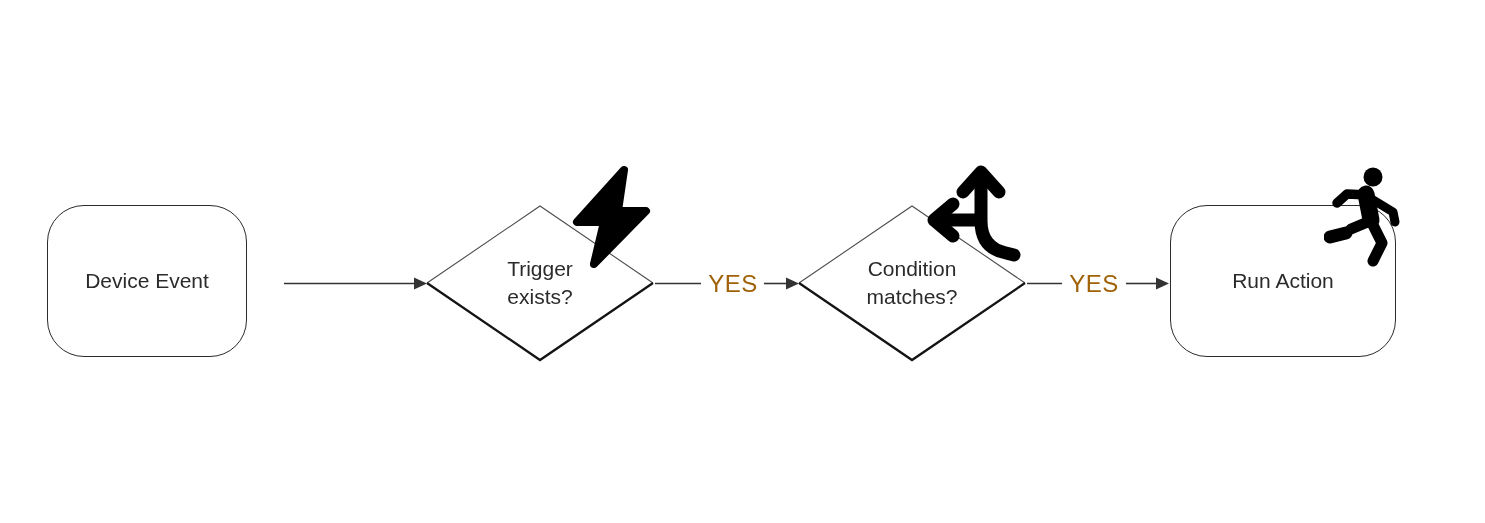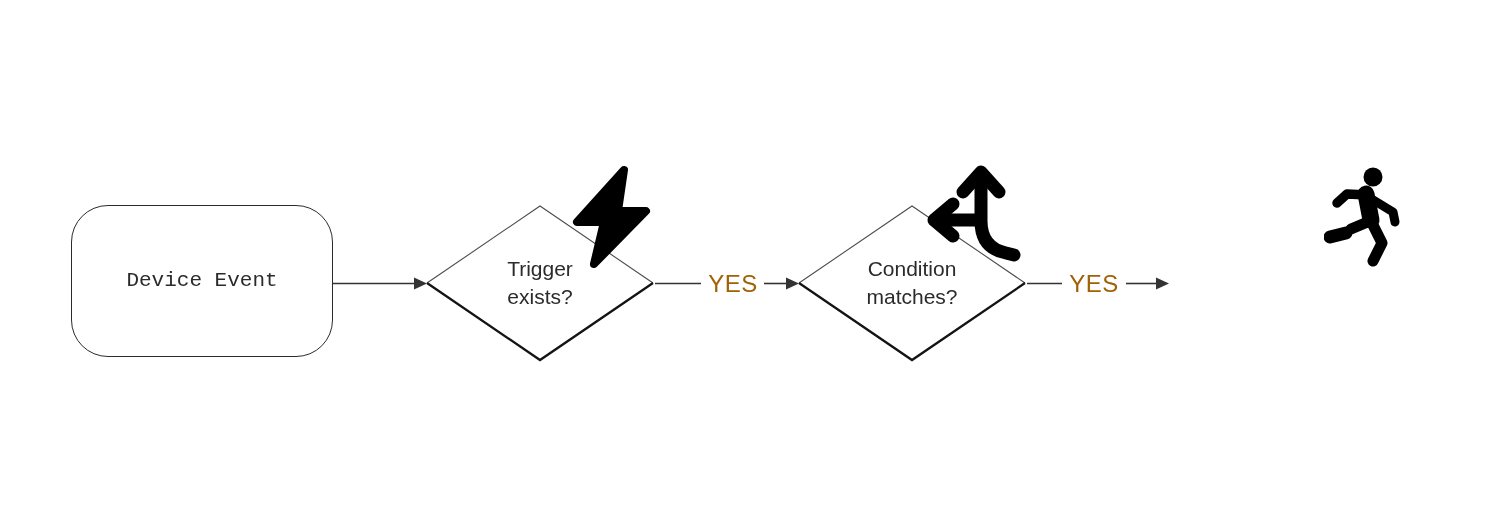--- a/index.html
+++ b/index.html
@@ -36,21 +36,21 @@
 
     <line x1="655" y1="283.5" x2="701" y2="283.5" stroke="#333333" stroke-width="1.6"></line>
     <line x1="764" y1="283.5" x2="787" y2="283.5" stroke="#333333" stroke-width="1.6"></line>
     <polygon points="799,283.5 786,277.5 786,289.5" fill="#333333"></polygon>
 
     <line x1="1027" y1="283.5" x2="1062" y2="283.5" stroke="#333333" stroke-width="1.6"></line>
     <line x1="1126" y1="283.5" x2="1156" y2="283.5" stroke="#333333" stroke-width="1.6"></line>
     <polygon points="1169,283.5 1156,277.5 1156,289.5" fill="#333333"></polygon>
   </svg>
 
-  <div class="node rect-node" style="left:71px;top:205px;width:262px;height:152px;font-family:Liberation Mono, monospace;">
+  <div class="node rect-node" style="left:47px;top:205px;width:200px;height:152px;">
     <span class="node-label">Device Event</span>
   </div>
 
   <div class="node diamond-node" style="left:425px;top:204px;width:230px;height:158px;">
     <svg class="diamond-shape" viewBox="0 0 230 158" xmlns="http://www.w3.org/2000/svg">
       <polygon points="2,79 115,2 228,79 115,156" fill="#ffffff" stroke="none"></polygon>
       <polyline points="2,79 115,2 228,79" fill="none" stroke="#4d4d4d" stroke-width="1.1"></polyline>
       <polyline points="228,79 115,156 2,79" fill="none" stroke="#141414" stroke-width="2.3"></polyline>
     </svg>
     <span class="node-label">Trigger
@@ -60,20 +60,23 @@
   <div class="node diamond-node" style="left:797px;top:204px;width:230px;height:158px;">
     <svg class="diamond-shape" viewBox="0 0 230 158" xmlns="http://www.w3.org/2000/svg">
       <polygon points="2,79 115,2 228,79 115,156" fill="#ffffff" stroke="none"></polygon>
       <polyline points="2,79 115,2 228,79" fill="none" stroke="#4d4d4d" stroke-width="1.1"></polyline>
       <polyline points="228,79 115,156 2,79" fill="none" stroke="#141414" stroke-width="2.3"></polyline>
     </svg>
     <span class="node-label">Condition
 matches?</span>
   </div>
 
+  <div class="node rect-node" style="left:1170px;top:205px;width:226px;height:152px;">
+    <span class="node-label">Run Action</span>
+  </div>
 
   <div class="edge-label" style="left:733px;top:284px;">YES</div>
   <div class="edge-label" style="left:1094px;top:284px;">YES</div>
 
   <svg class="icon" style="left:572px;top:165px;width:80px;height:104px;" viewBox="0 0 80 104" xmlns="http://www.w3.org/2000/svg">
     <path d="M52 5 L5 57 L32 57 L22 99 L74 46 L46 46 Z" fill="#000000" stroke="#000000" stroke-width="8" stroke-linejoin="round"></path>
   </svg>
 
   <svg class="icon" style="left:920px;top:163px;width:104px;height:110px;" viewBox="0 0 104 110" xmlns="http://www.w3.org/2000/svg">
     <g fill="none" stroke="#000000" stroke-width="13" stroke-linecap="round" stroke-linejoin="round">

